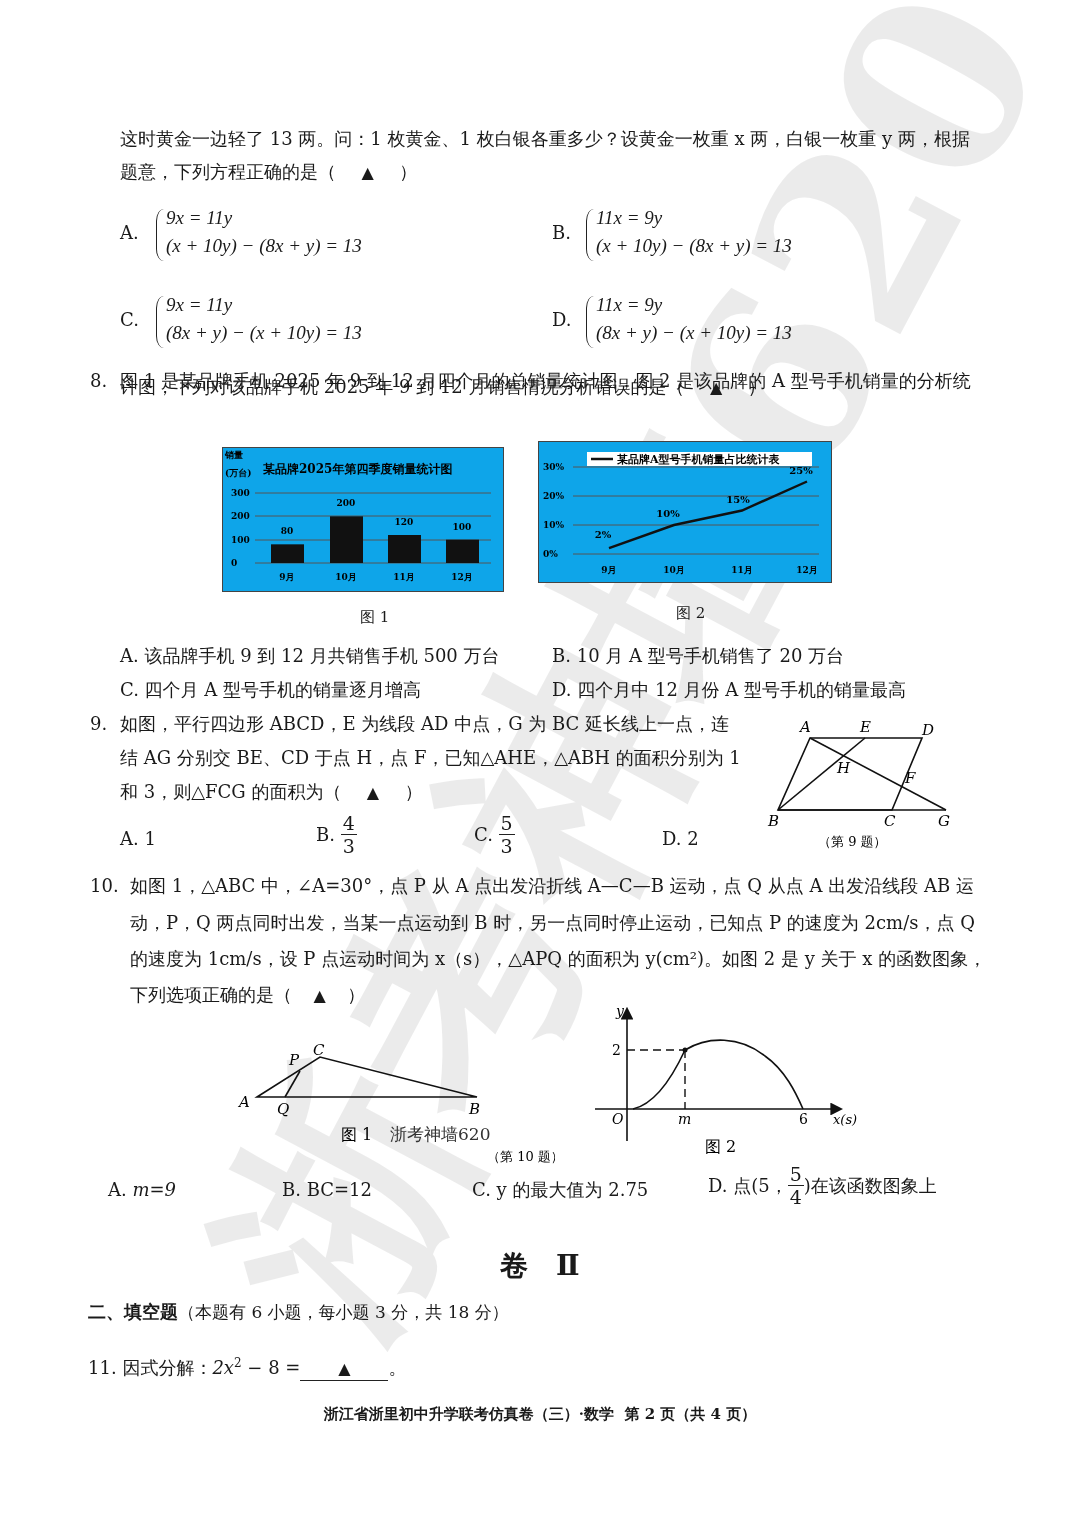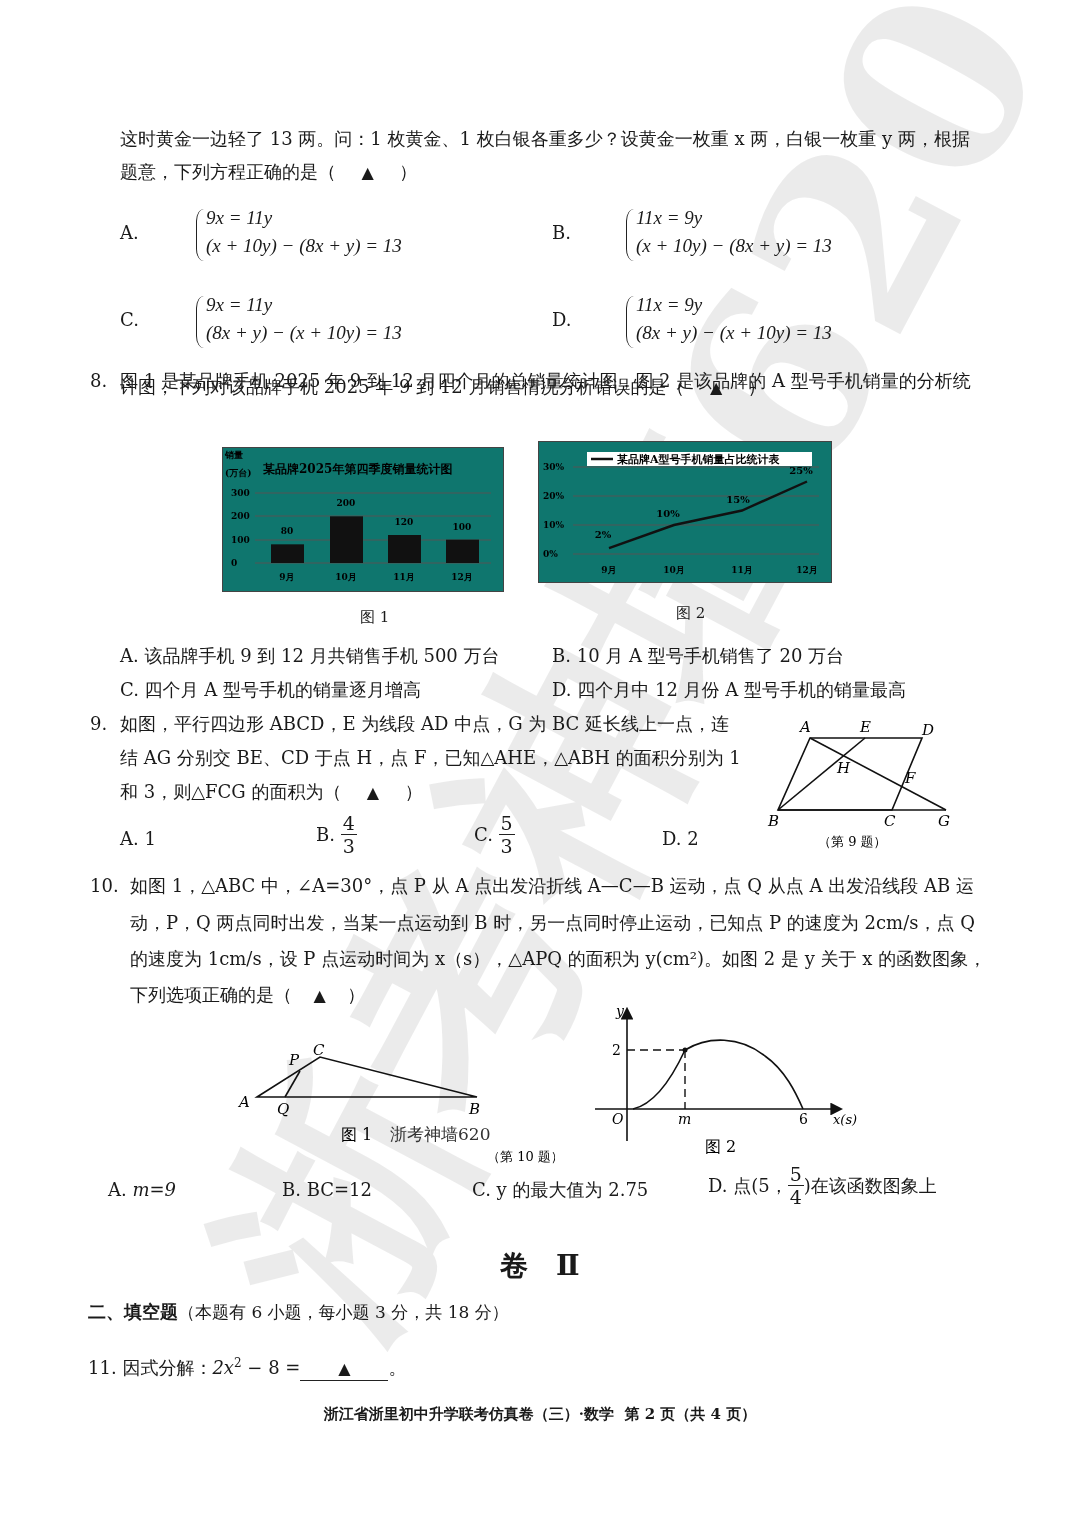--- a/index.html
+++ b/index.html
@@ -5,32 +5,32 @@
   html, body { margin: 0; padding: 0; background: #ffffff; }
   body {
     width: 1080px; height: 1527px; position: relative; overflow: hidden;
     font-family: "DejaVu Serif", "Liberation Serif", serif;
     color: #1a1a1a;
   }
   .abs { position: absolute; }
   .txt { font-size: 18px; line-height: 26px; white-space: nowrap; }
   .it { font-style: italic; }
   .bold { font-weight: bold; }
-  .eq { font-family: "Liberation Serif", serif; font-size: 19px; margin-left: 40px; }
+  .eq { font-family: "Liberation Serif", serif; font-size: 19px; }
   .brace {
     position: absolute; left: 0; top: 0; width: 8px; height: 52px;
     border-left: 1.5px solid #222; border-top-left-radius: 8px 12px; border-bottom-left-radius: 8px 12px;
   }
   .system { position: absolute; width: 260px; height: 56px; }
   .system .l1 { position: absolute; left: 10px; top: -2px; }
   .system .l2 { position: absolute; left: 10px; top: 26px; }
   .frac { display: inline-block; text-align: center; vertical-align: middle; line-height: 22px; font-size: 19px; }
   .frac .num { display: block; border-bottom: 1.3px solid #222; padding: 0 2px; }
   .frac .den { display: block; }
-  .chart-box { position: absolute; border: 1.5px solid #444; background: #0f766e; }
+  .chart-box { position: absolute; border: 1.5px solid #444; background: #0ea5e9; }
   .watermark {
     position: absolute; pointer-events: none; color: rgba(0,0,0,0.08);
     font-family: "DejaVu Serif", serif; font-size: 240px; font-weight: bold;
     transform: rotate(-62deg); transform-origin: left top; white-space: nowrap;
   }
   .tri { font-size: 16px; }
   .underline-blank { display: inline-block; border-bottom: 1.3px solid #222; width: 88px; text-align: center; line-height: 22px; }
   svg text { font-family: "DejaVu Serif", "Liberation Serif", serif; }
 </style>
 </head>

